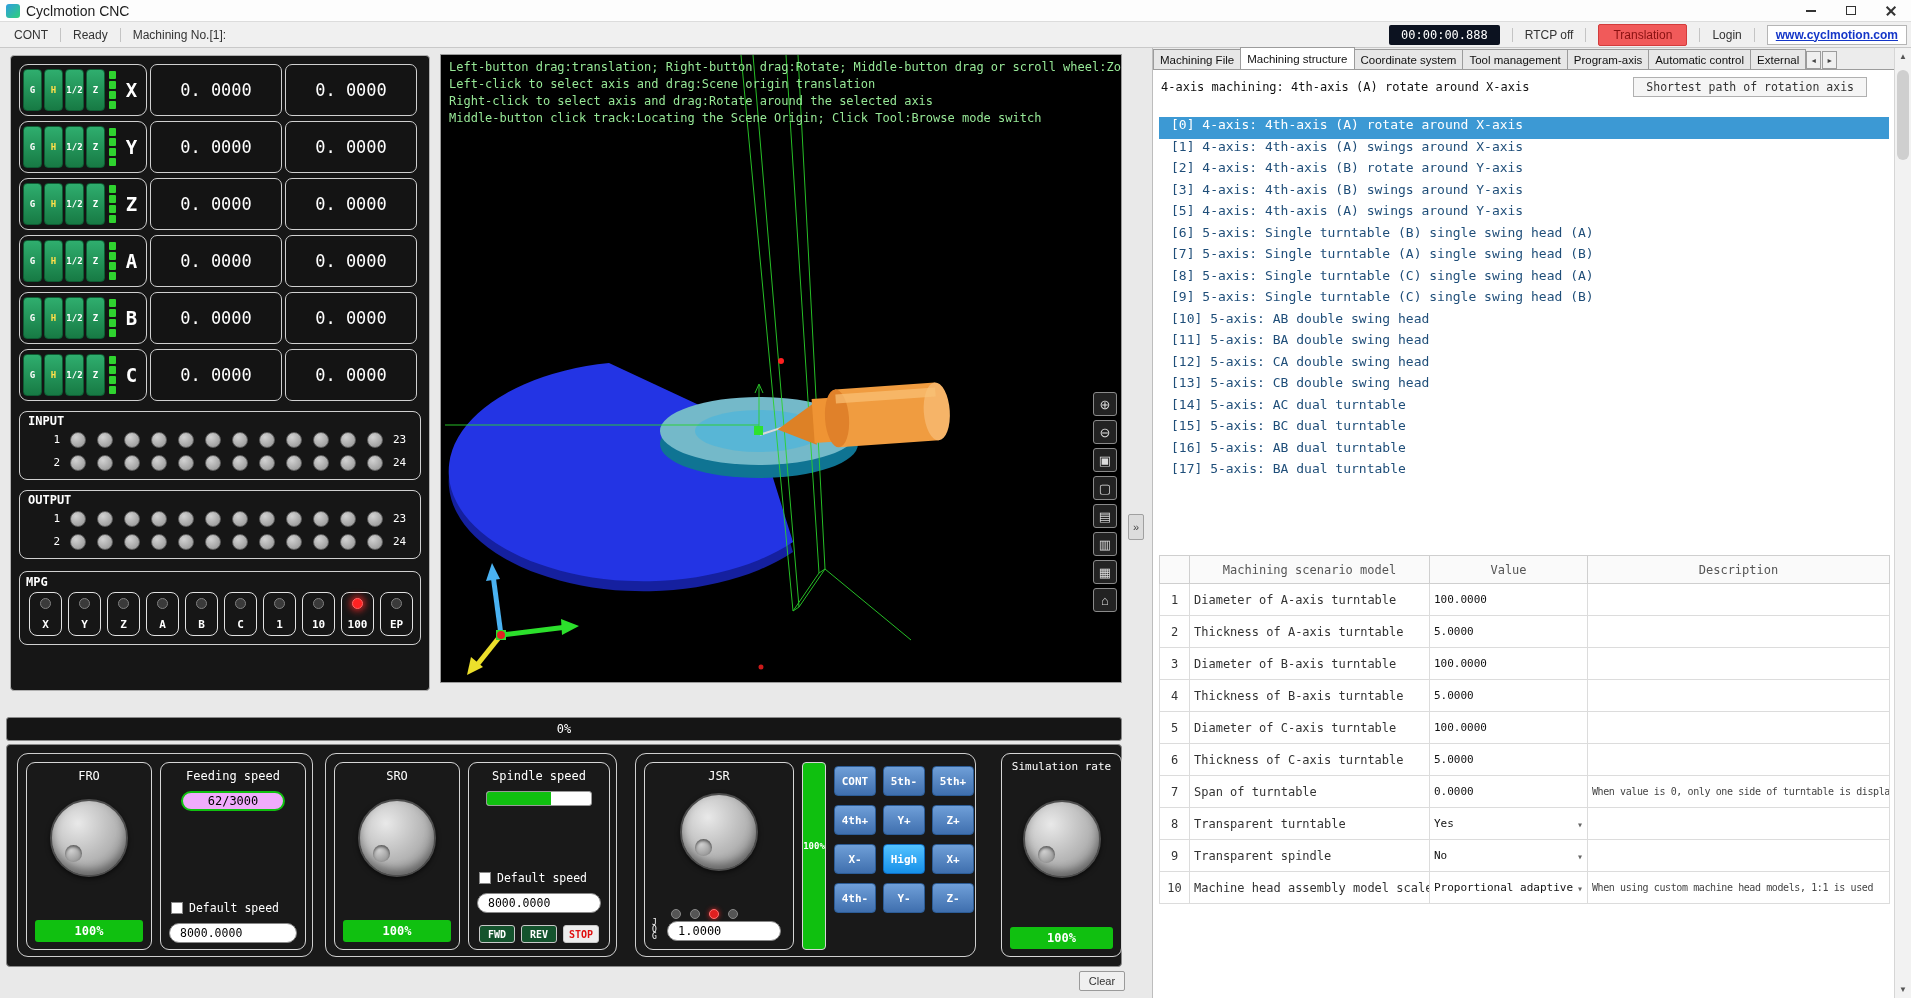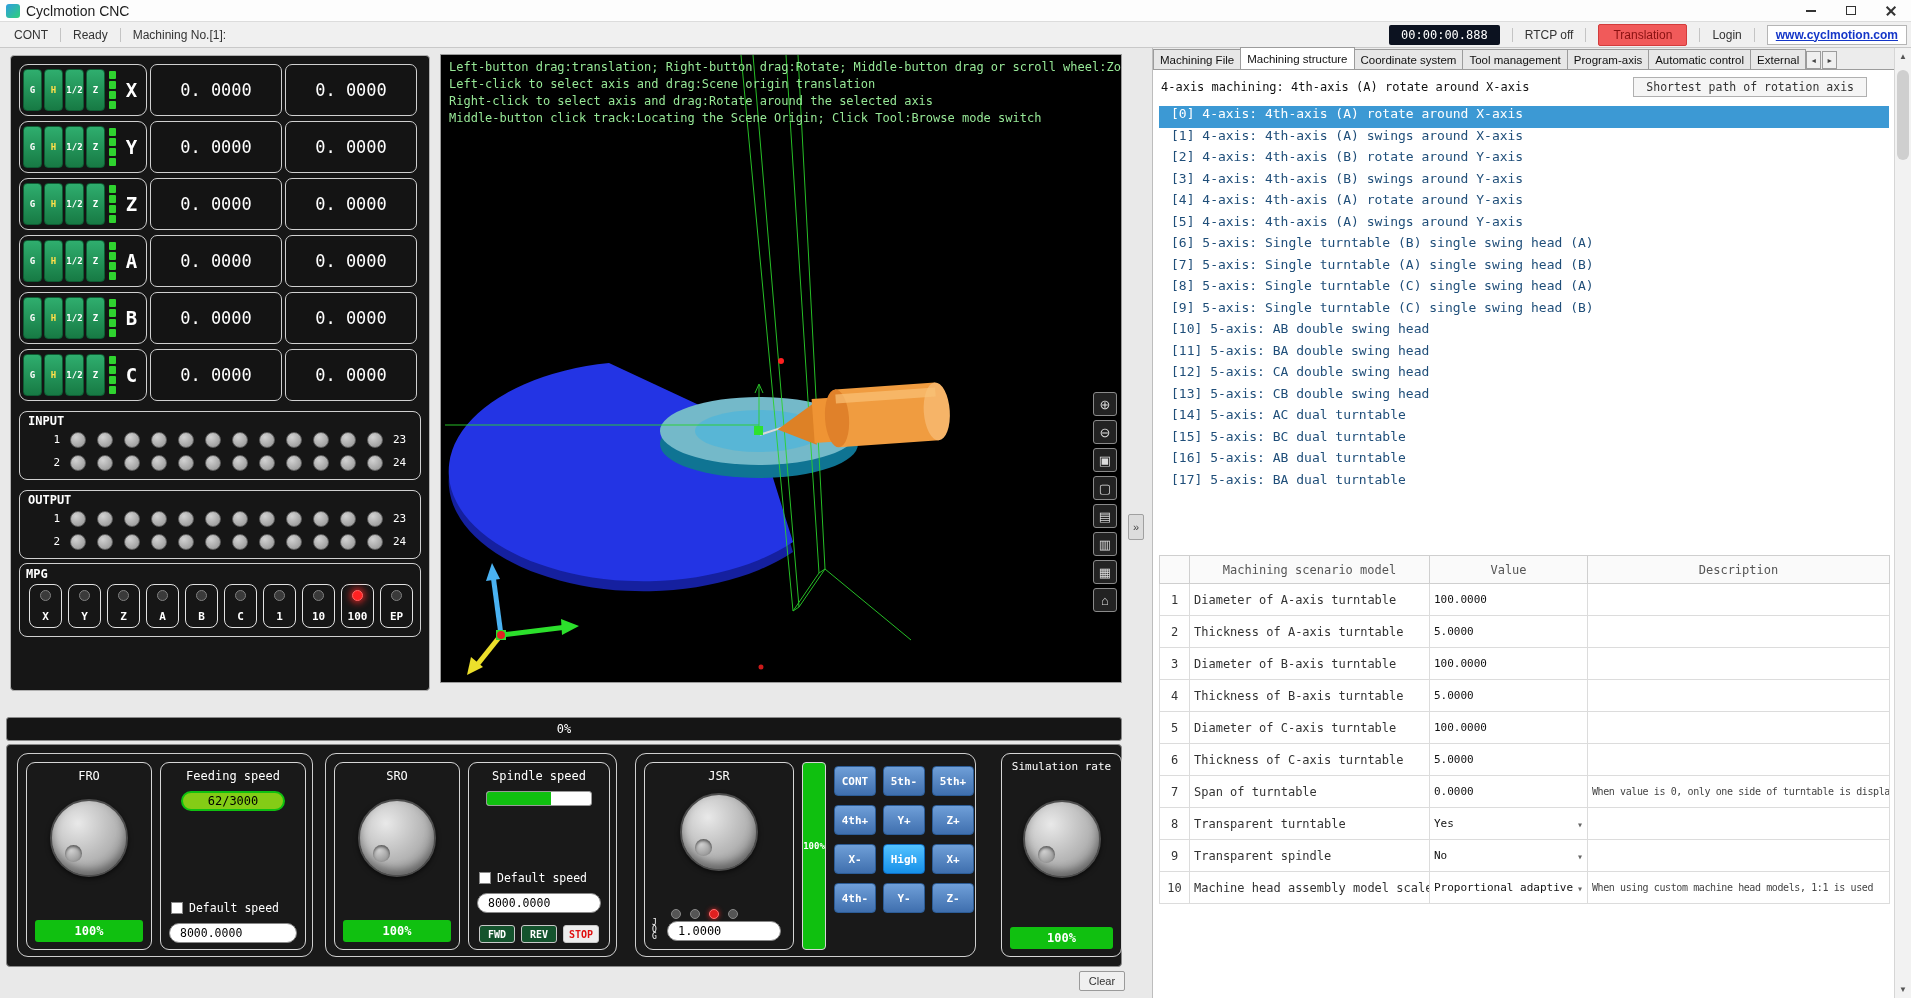--- a/index.html
+++ b/index.html
@@ -45,21 +45,21 @@
   .tick { width:7px; height:8px; background:#2fd32f; border-radius:1px; }
   .axis-letter { flex:1; text-align:center; color:#fff; font:bold 19px "DejaVu Sans Mono",monospace; }
   .axis-val { width:132px; border:1px solid #d0d0d0; border-radius:7px; color:#fff; font:17px "DejaVu Sans Mono",monospace; display:flex; align-items:center; justify-content:center; background:#141414; }
   .iobox { border:1px solid #d0d0d0; border-radius:8px; margin-top:10px; padding:2px 8px 5px; }
   .iobox-label { color:#fff; font:bold 12px "DejaVu Sans Mono",monospace; }
   .io-row { display:flex; align-items:center; height:23px; gap:10px; padding-left:20px; }
   .io-num { color:#fff; font:11px "DejaVu Sans Mono",monospace; width:12px; text-align:right; }
   .io-num.end { width:auto; }
   .io-leds { display:flex; gap:11px; }
   .led { width:16px; height:16px; border-radius:50%; background:radial-gradient(circle at 35% 30%,#d2d2d2,#8f8f8f); border:1px solid #5f5f5f; }
-  .mpg-box { border:1px solid #d0d0d0; border-radius:8px; margin-top:4px; padding:3px 6px 8px; }
+  .mpg-box { border:1px solid #d0d0d0; border-radius:8px; margin-top:12px; padding:3px 6px 8px; }
   .mpg-row { display:flex; gap:6px; margin-top:3px; padding-left:3px; }
   .mpg-btn { width:33px; height:44px; border:1px solid #e2e2e2; border-radius:8px; background:#161616; display:flex; flex-direction:column; align-items:center; justify-content:space-between; padding:5px 0 4px; }
   .mpg-dot { width:11px; height:11px; border-radius:50%; background:#3a3a3a; border:1px solid #808080; }
   .mpg-dot.on { background:#ff2222; border-color:#ff6666; box-shadow:0 0 7px 2px rgba(255,40,40,.8); }
   .mpg-lab { color:#fff; font:bold 11px "DejaVu Sans Mono",monospace; }
 
   
   .viewport { position:absolute; left:440px; top:6px; width:682px; height:629px; background:#000; border:1px solid #9a9a9a; overflow:hidden; }
   .scene { position:absolute; left:0; top:0; }
   .vp-help { position:absolute; left:8px; top:4px; z-index:2; font:12px "DejaVu Sans Mono",monospace; }
@@ -72,21 +72,21 @@
   .progress { position:absolute; left:6px; top:669px; width:1116px; height:24px; background:#151515; border:1px solid #8a8a8a; border-radius:3px; color:#fff; font:12px "DejaVu Sans Mono",monospace; display:flex; align-items:center; justify-content:center; }
   .ctrl { position:absolute; left:6px; top:696px; width:1116px; height:223px; background:#191919; border:1px solid #8a8a8a; border-radius:4px; }
   .grp { position:absolute; top:8px; height:204px; border:1px solid #cfcfcf; border-radius:11px; }
   .subpanel { position:absolute; top:8px; height:188px; border:1px solid #d6d6d6; border-radius:9px; }
   .subpanel.alone { top:8px; height:204px; }
   .ptitle { color:#fff; font:12px "DejaVu Sans Mono",monospace; text-align:center; margin-top:6px; white-space:nowrap; }
   .knob { position:absolute; left:50%; transform:translateX(-50%); top:36px; width:78px; height:78px; border-radius:50%; border:2px solid #4d4d4d;
           background:radial-gradient(circle at 35% 30%,#e9e9e9,#b5b5b5 55%,#7c7c7c); box-shadow:inset 0 -5px 9px rgba(0,0,0,.35), 0 2px 5px rgba(0,0,0,.6); }
   .knob::after { content:""; position:absolute; width:17px; height:17px; border-radius:50%; left:13px; bottom:13px; background:radial-gradient(circle at 35% 30%,#d2d2d2,#858585); box-shadow:inset 0 2px 3px rgba(0,0,0,.5); }
   .gdisp { position:absolute; left:8px; right:8px; bottom:7px; height:22px; background:#10c010; border-radius:3px; color:#fff; font:bold 12px "DejaVu Sans Mono",monospace; display:flex; align-items:center; justify-content:center; }
-  .ofield { position:absolute; left:50%; transform:translateX(-50%); top:28px; width:104px; height:20px; background:#84cc16; border:2px solid #10c010; border-radius:10px; color:#000; font:12px "DejaVu Sans Mono",monospace; display:flex; align-items:center; justify-content:center; }
+  .ofield { position:absolute; left:50%; transform:translateX(-50%); top:28px; width:104px; height:20px; background:#f0abfc; border:2px solid #10c010; border-radius:10px; color:#000; font:12px "DejaVu Sans Mono",monospace; display:flex; align-items:center; justify-content:center; }
   .chkrow { position:absolute; left:10px; display:flex; align-items:center; gap:6px; color:#fff; font:11.5px "DejaVu Sans Mono",monospace; }
   .chk { width:12px; height:12px; background:#fff; border:1px solid #888; }
   .wfield { position:absolute; left:8px; right:8px; height:20px; background:#fff; border:1px solid #888; border-radius:10px; color:#000; font:11.5px "DejaVu Sans Mono",monospace; display:flex; align-items:center; padding-left:10px; }
   .sbar { position:absolute; left:50%; transform:translateX(-50%); top:28px; width:106px; height:15px; background:#fff; border:1px solid #999; border-radius:3px; overflow:hidden; }
   .sfill { width:62%; height:100%; background:#10c010; }
   .btnrow { position:absolute; left:0; right:0; top:162px; display:flex; justify-content:center; gap:6px; }
   .sp-btn { width:36px; height:18px; background:#14532d; border:1px solid #c8c8c8; border-radius:3px; color:#fff; font:bold 10px "DejaVu Sans Mono",monospace; display:flex; align-items:center; justify-content:center; }
   .sp-btn.stop { background:#eee; color:#e01010; }
   .jsr-leds { position:absolute; left:26px; top:146px; display:flex; gap:9px; }
   .jled { width:10px; height:10px; border-radius:50%; background:#555; border:1px solid #888; }
@@ -103,21 +103,21 @@
   .rpanel { position:absolute; left:1152px; top:0; width:759px; height:950px; background:#fff; border-left:1px solid #bdbdbd; }
   .tabstrip { position:absolute; left:0; top:0; width:759px; height:22px; background:#ececec; border-bottom:1px solid #9c9c9c; display:flex; align-items:flex-end; }
   .tab { height:20px; padding:0 6px; font-size:11.5px; color:#111; border:1px solid #9c9c9c; border-bottom:none; background:#e7e7e7; display:flex; align-items:center; margin-right:-1px; white-space:nowrap; }
   .tab.active { background:#fff; height:22px; position:relative; z-index:2; }
   .tab-arrow { width:15px; height:18px; border:1px solid #9c9c9c; background:#efefef; color:#444; font-size:7px; display:flex; align-items:center; justify-content:center; margin-left:1px; }
   .inforow { position:absolute; left:0; top:27px; width:740px; height:24px; display:flex; align-items:center; }
   .cfg { margin-left:8px; font:12px "DejaVu Sans Mono",monospace; color:#111; }
   .spath { position:absolute; right:26px; height:20px; border:1px solid #b0b0b0; background:#f5f5f5; color:#333; font:11.5px "DejaVu Sans Mono",monospace; display:flex; align-items:center; padding:0 12px; }
   .slist { position:absolute; left:6px; top:58px; width:730px; }
   .srow { height:21.5px; line-height:21.5px; padding-left:12px; font:13px "DejaVu Sans Mono",monospace; color:#1f4e79; white-space:nowrap; overflow:hidden; }
-  .srow.sel { background:#3c99d4; color:#fff; }
+  .srow.sel { background:#3c99d4; color:#fff;margin-top:11px; }
   .scen { position:absolute; left:6px; top:507px; width:730px; border-collapse:collapse; table-layout:fixed; }
   .scen th { height:28px; background:#fafafa; border:1px solid #cfcfcf; font:12px "DejaVu Sans Mono",monospace; color:#555; font-weight:normal; text-align:center; }
   .scen td { height:32px; border:1px solid #dcdcdc; font:12px "DejaVu Sans Mono",monospace; color:#333; padding:0 4px; white-space:nowrap; overflow:hidden; }
   .scen col.c1 { width:30px; } .scen col.c2 { width:240px; } .scen col.c3 { width:158px; } .scen col.c4 { width:302px; }
   .scen td.c-no { text-align:center; color:#333; }
   .scen td.c-value { font-size:11px; color:#111; position:relative; }
   .scen td.c-value .dd { position:absolute; right:4px; top:50%; transform:translateY(-50%); color:#666; font-size:10px; }
   .scen td.c-desc { font-size:10px; letter-spacing:-0.4px; color:#444; }
   .vscroll { position:absolute; right:0; top:0; width:17px; height:950px; background:#f2f2f2; border-left:1px solid #d6d6d6; }
   .sb-btn { height:17px; display:flex; align-items:center; justify-content:center; font-size:8px; color:#555; }
@@ -562,21 +562,20 @@
         </div>
       <div class="inforow">
         <span class="cfg">4-axis machining: 4th-axis (A) rotate around X-axis</span>
         <span class="spath">Shortest path of rotation axis</span>
       </div>
       <div class="slist" id="structure-list">
           <div class="srow sel">[0] 4-axis: 4th-axis (A) rotate around X-axis</div>
           <div class="srow">[1] 4-axis: 4th-axis (A) swings around X-axis</div>
           <div class="srow">[2] 4-axis: 4th-axis (B) rotate around Y-axis</div>
           <div class="srow">[3] 4-axis: 4th-axis (B) swings around Y-axis</div>
-          <div class="srow">[4] 4-axis: 4th-axis (A) rotate around Y-axis</div>
           <div class="srow">[5] 4-axis: 4th-axis (A) swings around Y-axis</div>
           <div class="srow">[6] 5-axis: Single turntable (B) single swing head (A)</div>
           <div class="srow">[7] 5-axis: Single turntable (A) single swing head (B)</div>
           <div class="srow">[8] 5-axis: Single turntable (C) single swing head (A)</div>
           <div class="srow">[9] 5-axis: Single turntable (C) single swing head (B)</div>
           <div class="srow">[10] 5-axis: AB double swing head</div>
           <div class="srow">[11] 5-axis: BA double swing head</div>
           <div class="srow">[12] 5-axis: CA double swing head</div>
           <div class="srow">[13] 5-axis: CB double swing head</div>
           <div class="srow">[14] 5-axis: AC dual turntable</div>

